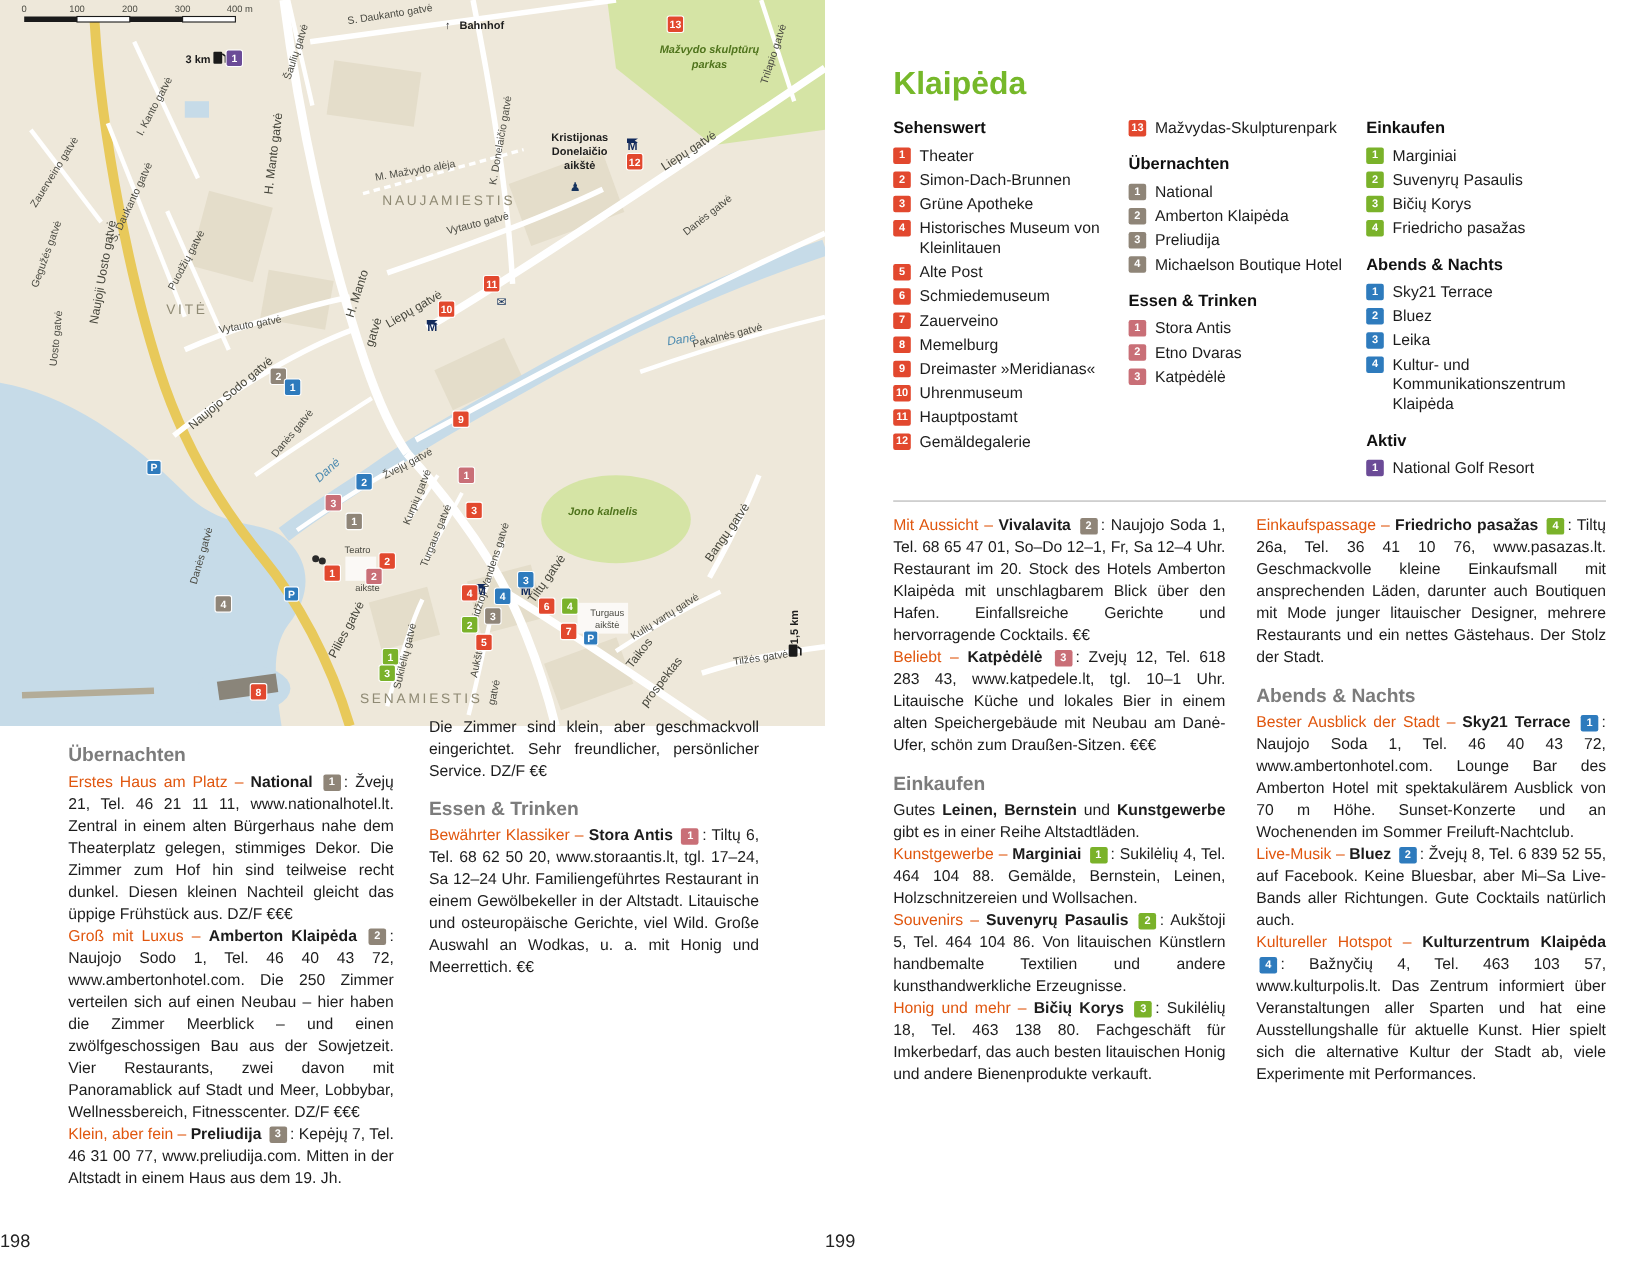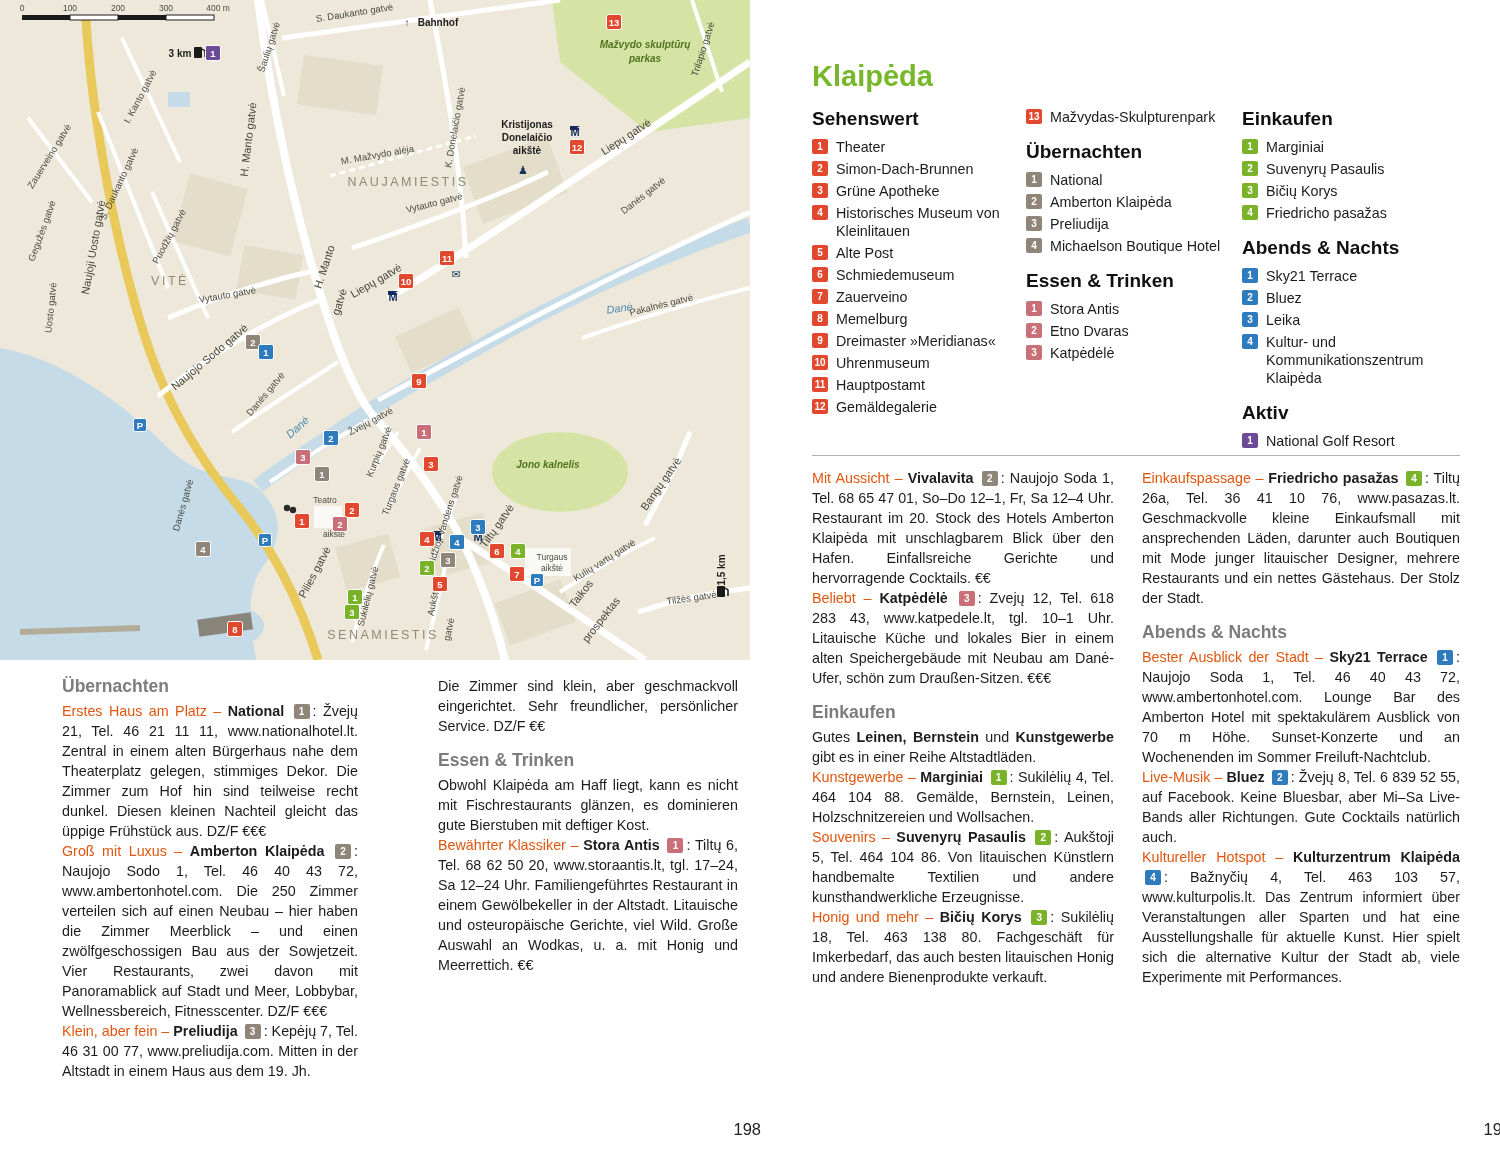--- a/index.html
+++ b/index.html
@@ -17,45 +17,45 @@
   .ml-pl{font-size:10px;font-weight:bold;fill:#1d1d1d;text-anchor:middle;}
   .ml-sm{font-size:8.5px;fill:#4b4b43;text-anchor:middle;}
   .mk-num{font-size:9.5px;font-weight:bold;fill:#ffffff;text-anchor:middle;}
   .mi-museum{font-size:11px;font-weight:bold;fill:#122a5c;text-anchor:middle;}
   .mi-glyph{font-size:11px;fill:#16335e;text-anchor:middle;}
   .mi-p{font-size:9.5px;font-weight:bold;fill:#fff;text-anchor:middle;}
 
   
   .art-col{position:absolute;text-align:justify;font-size:14.3px;line-height:20px;}
   #lcol1{left:62px;top:676px;width:296px;}
-  #lcol2{left:390px;top:676px;width:300px;margin-left:48px;}
+  #lcol2{left:390px;top:651px;width:300px;}
   #rcol1{left:812px;top:468px;width:302px;}
   #rcol2{left:1142px;top:468px;width:318px;}
   .art-head{font-size:17.5px;font-weight:bold;color:#7c7c7c;margin:14px 0 5px 0;}
   .art-col .art-head:first-child{margin-top:0;}
   .art-p{margin:0;}
   .lead{color:#e0560e;}
   .b{font-weight:bold;}
   .badge{display:inline-block;min-width:14px;height:15px;line-height:15px;text-align:center;
          color:#fff;font-size:10px;font-weight:bold;border-radius:2px;padding:0 1px;
          margin:0 3px;vertical-align:1px;}
 
   
   #title{position:absolute;left:812px;top:60px;font-size:29px;font-weight:bold;color:#76b82a;}
   .leg-col{position:absolute;top:108px;}
   #leg1{left:812px;width:208px;}
   #leg2{left:1026px;width:212px;}
   #leg3{left:1242px;width:218px;}
-  .leg-head{font-size:19px;font-weight:bold;color:#101010;margin:0 0 8px 0;}
+  .leg-head{font-size:15px;font-weight:bold;color:#101010;margin:0 0 8px 0;}
   .leg-col .leg-head:not(:first-child){margin-top:15px;}
   .leg-item{display:flex;gap:8px;margin-bottom:4px;font-size:14.3px;line-height:18px;}
   .leg-item .badge{flex:0 0 14px;margin:1px 0 0 0;}
   .divider{position:absolute;left:812px;top:455px;width:648px;height:1px;background:#b0b0b0;}
 
-  .pagenum{position:absolute;top:1120px;width:750px;text-align:right;font-size:16.5px;color:#222;margin-left:11px;}
+  .pagenum{position:absolute;top:1120px;width:750px;text-align:left;font-size:16.5px;color:#222;}
   #pn-left{left:0;}
   #pn-right{left:750px;}
 </style>
 </head>
 <body>
 
 <div>
 
   <svg id="map" viewBox="0 0 750 660">
     <rect width="750" height="660" fill="#eee8da"></rect>
@@ -363,21 +363,20 @@
 
   <div id="lcol1" class="art-col">
       <h3 class="art-head">Übernachten</h3>
       <p class="art-p"><span class="lead">Erstes Haus am Platz – </span><span class="b">National </span><span class="badge" style="background: rgb(143, 133, 120);">1</span><span class="t">: Žvejų 21, Tel. 46 21 11 11, www.nationalhotel.lt. Zentral in einem alten Bürgerhaus nahe dem Theaterplatz gelegen, stimmiges Dekor. Die Zimmer zum Hof hin sind teilweise recht dunkel. Diesen kleinen Nachteil gleicht das üppige Frühstück aus. DZ/F €€€</span></p>
       <p class="art-p"><span class="lead">Groß mit Luxus – </span><span class="b">Amberton Klaipėda </span><span class="badge" style="background: rgb(143, 133, 120);">2</span><span class="t">: Naujojo Sodo 1, Tel. 46 40 43 72, www.ambertonhotel.com. Die 250 Zimmer verteilen sich auf einen Neubau – hier haben die Zimmer Meerblick – und einen zwölfgeschossigen Bau aus der Sowjetzeit. Vier Restaurants, zwei davon mit Panoramablick auf Stadt und Meer, Lobbybar, Wellnessbereich, Fitnesscenter. DZ/F €€€</span></p>
       <p class="art-p"><span class="lead">Klein, aber fein – </span><span class="b">Preliudija </span><span class="badge" style="background: rgb(143, 133, 120);">3</span><span class="t">: Kepėjų 7, Tel. 46 31 00 77, www.preliudija.com. Mitten in der Altstadt in einem Haus aus dem 19. Jh.</span></p>
     </div>
   <div id="lcol2" class="art-col">
       <p class="art-p"><span class="t">Die Zimmer sind klein, aber geschmackvoll eingerichtet. Sehr freundlicher, persönlicher Service. DZ/F €€</span></p>
       <h3 class="art-head">Essen &amp; Trinken</h3>
-      <p class="art-p"><span class="t">Obwohl Klaipėda am Haff liegt, kann es nicht mit Fischrestaurants glänzen, es dominieren gute Bierstuben mit deftiger Kost.</span></p>
       <p class="art-p"><span class="lead">Bewährter Klassiker – </span><span class="b">Stora Antis </span><span class="badge" style="background: rgb(201, 111, 119);">1</span><span class="t">: Tiltų 6, Tel. 68 62 50 20, www.storaantis.lt, tgl. 17–24, Sa 12–24 Uhr. Familiengeführtes Restaurant in einem Gewölbekeller in der Altstadt. Litauische und osteuropäische Gerichte, viel Wild. Große Auswahl an Wodkas, u. a. mit Honig und Meerrettich. €€</span></p>
     </div>
   <div id="pn-left" class="pagenum">198</div>
 
   <div id="title">Klaipėda</div>
   <div id="leg1" class="leg-col">
       <div class="leg-head">Sehenswert</div>
       <div class="leg-item">
         <span class="badge" style="background: rgb(226, 72, 46);">1</span>
         <span class="leg-label">Theater</span>

